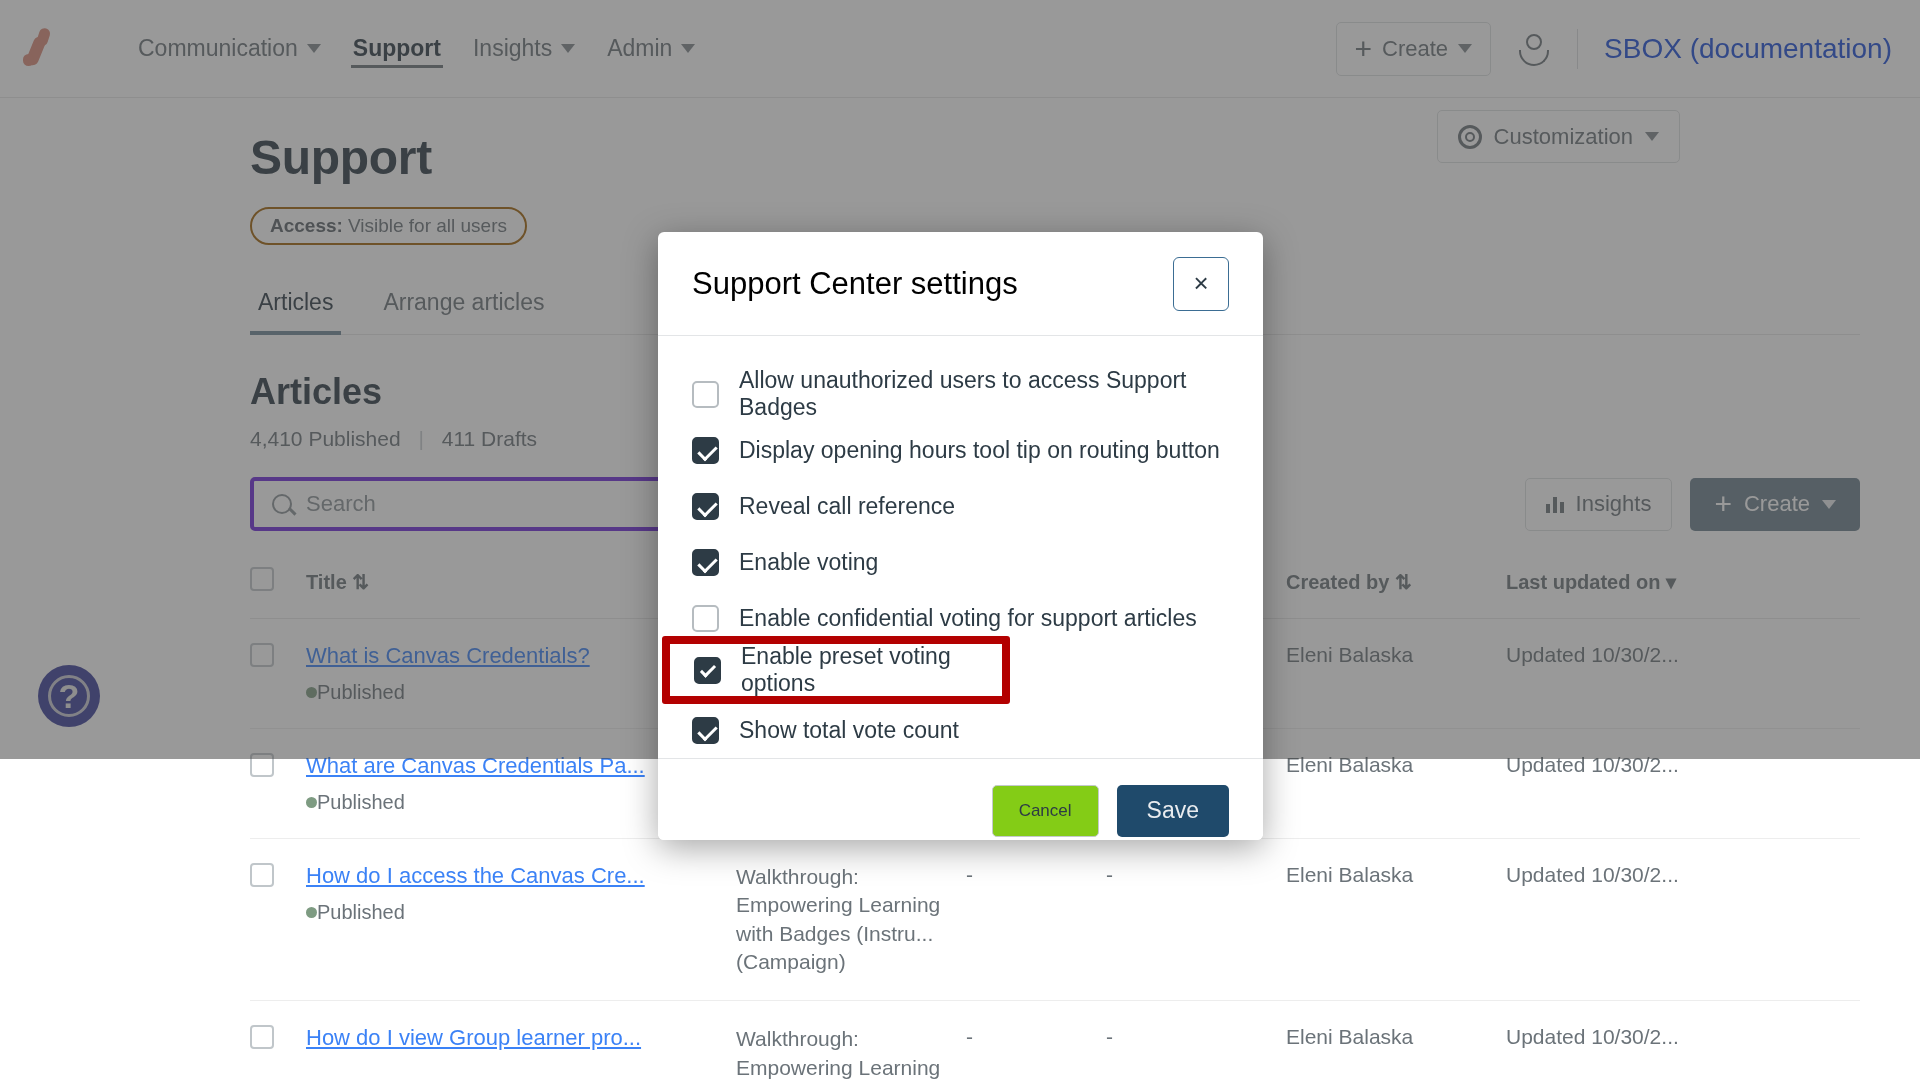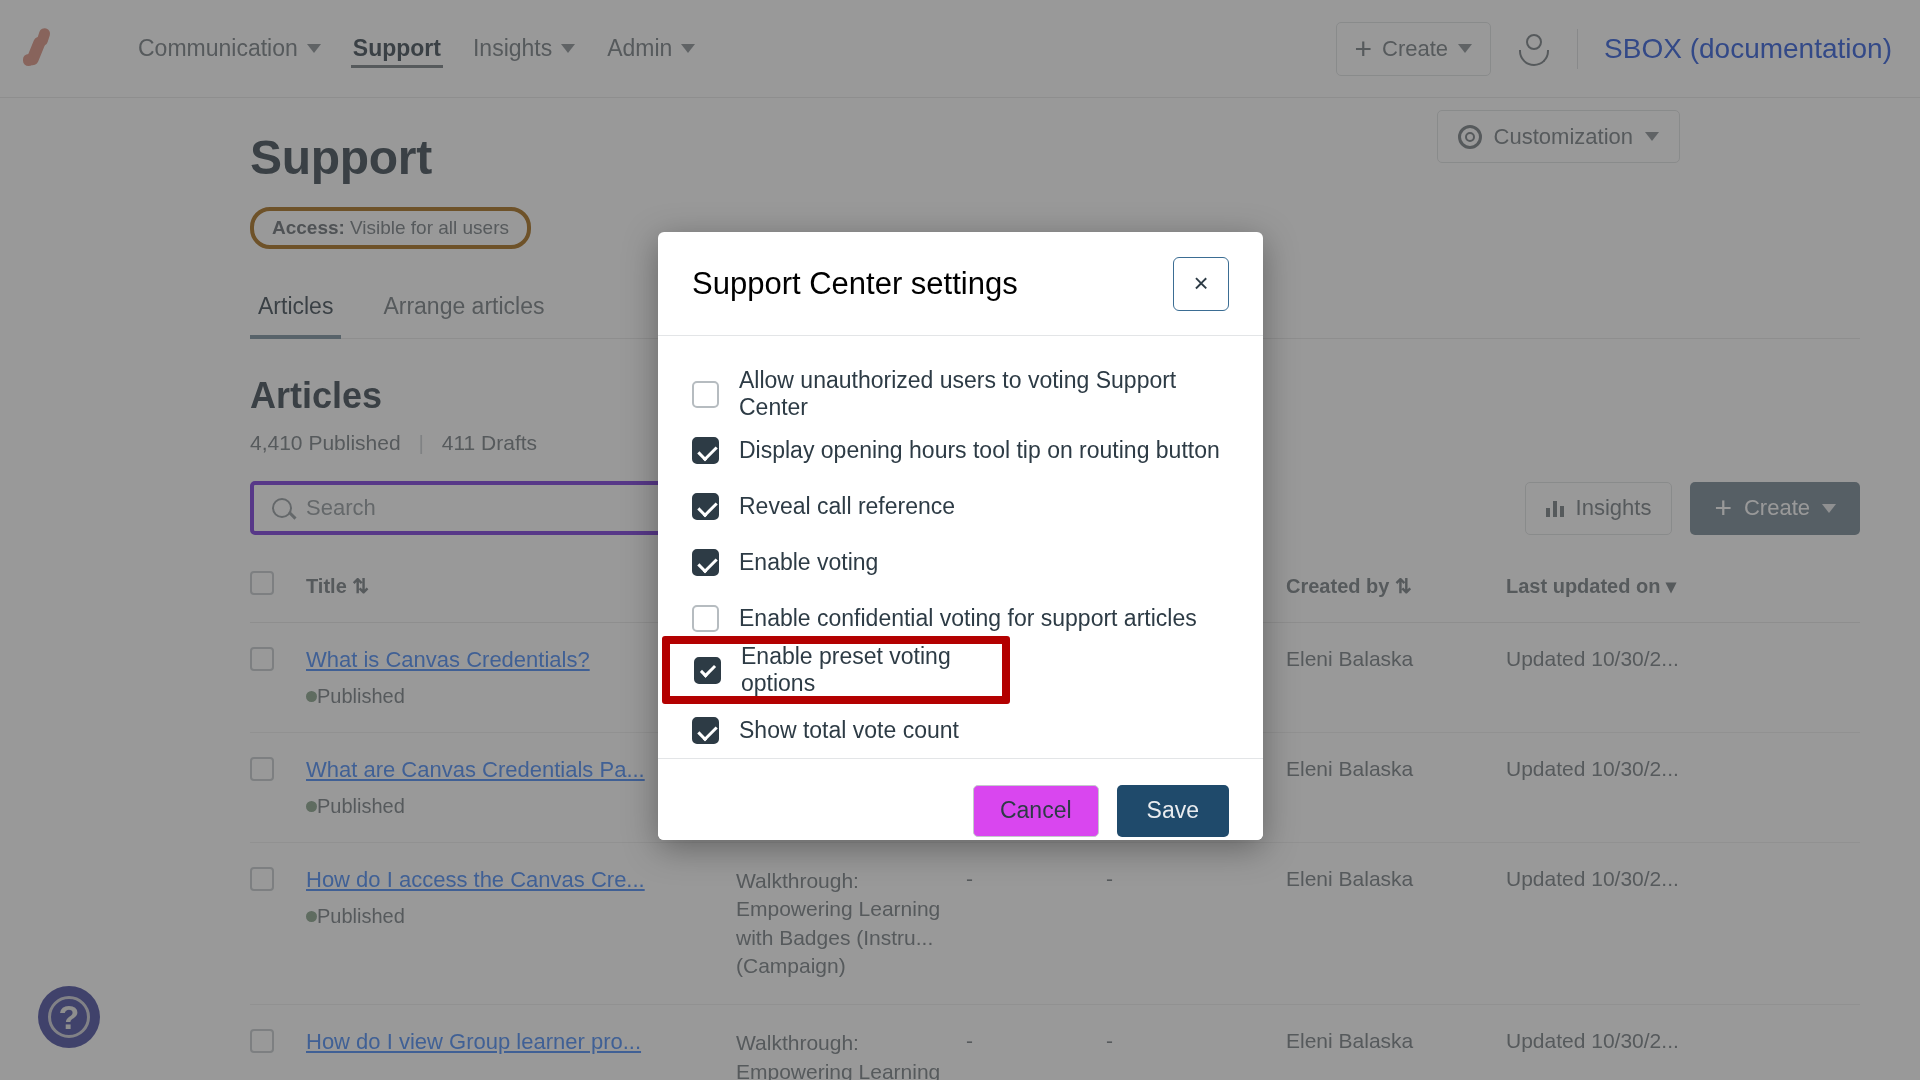--- a/index.html
+++ b/index.html
@@ -2,21 +2,21 @@
 <html><head>
 <meta charset="utf-8">
 <style>
   * { box-sizing: border-box; margin: 0; padding: 0; }
   html, body {
     width: 1920px; height: 1080px;
     font-family: "Liberation Sans", sans-serif;
     background: #ffffff;
     overflow: hidden;
   }
-  #root { position: relative; width: 1920px; height: 1080px; background:#fff; }
+  #root { position: relative; width: 1920px; height: 759px; background:#fff; }
 
   
   #app { position: absolute; inset: 0; background: #ffffff; }
 
   .topbar {
     position: absolute; left: 0; top: 0; width: 1920px; height: 98px;
     background: #ffffff; border-bottom: 1px solid #e6e6e6;
     display: flex; align-items: center;
   }
   .logo { width: 46px; height: 46px; margin-left: 18px; position: relative; }
@@ -53,21 +53,21 @@
     border:2.5px solid #6b7379; border-top:none; border-radius: 0 0 16px 16px; }
   .vdiv { width: 1px; height: 40px; background: #d9dcde; margin-right: 26px; }
   .orgname { font-size: 28px; color: #1d4ed8; }
 
   .page { position: absolute; left: 0; top: 98px; right: 0; bottom: 0; background: #fff; }
   .page-inner { padding: 32px 60px 0 250px; }
   h1.page-title { font-size: 48px; color: #2d3b45; font-weight: 700; letter-spacing: -.3px; }
   .subtitle { font-size: 25px; color: #6b7379; margin-top: 22px; }
   .access-pill {
     display: inline-flex; align-items: center; margin-top: 22px;
-    border: 4px solid #a16207; border-radius: 20px; padding: 6px 18px;
+    border: 2px solid #a16207; border-radius: 20px; padding: 6px 18px;
     font-size: 19px; color: #6b7379;
   }
   .access-pill b { font-weight: 700; margin-right: 5px; color:#5b6369; }
 
   .custom-btn {
     position: absolute; right: 240px; top: 12px;
     display: flex; align-items: center; gap: 12px;
     border: 1px solid #dcdfe1; border-radius: 5px; height: 53px; padding: 0 20px;
     color: #6b7379; font-size: 22px;
   }
@@ -160,21 +160,21 @@
     display: flex; align-items: center; gap: 20px; padding-left: 24px; z-index: 6;
     background: #fff;
   }
 
   .modal-foot {
     flex: 0 0 auto; height: 104px; border-top: 1px solid #e3e5e7;
     display: flex; align-items: center; justify-content: flex-end; gap: 18px; padding: 0 34px;
     background: #fff;
   }
   .btn-cancel { height: 52px; padding: 0 26px; border: 1px solid #c4c9cc; border-radius: 5px;
-    background: #d946ef; color: #2d3b45; font-size: 23px; display:flex; align-items:center;}
+    background: #84cc16; color: #2d3b45; font-size: 17px; display:flex; align-items:center;}
   .btn-save { height: 52px; padding: 0 30px; border-radius: 5px; background: #1f4a6b;
     color: #e9ecef; font-size: 23px; display:flex; align-items:center;}
 </style>
 </head>
 <body>
 
 <div id="root">
 
   <div id="app">
 
@@ -358,21 +358,21 @@
 
   <div id="modal">
     <div class="modal-head">
       <div class="modal-title">Support Center settings</div>
       <div class="close-btn">×</div>
     </div>
 
     <div class="modal-body">
       <div class="opt-row">
         <span class="opt-box"></span>
-        <span class="opt-label">Allow unauthorized users to voting Support Center</span>
+        <span class="opt-label">Allow unauthorized users to access Support Badges</span>
       </div>
       <div class="opt-row checked">
         <span class="opt-box"></span>
         <span class="opt-label">Display opening hours tool tip on routing button</span>
       </div>
       <div class="opt-row checked">
         <span class="opt-box"></span>
         <span class="opt-label">Reveal call reference</span>
       </div>
       <div class="opt-row checked">

